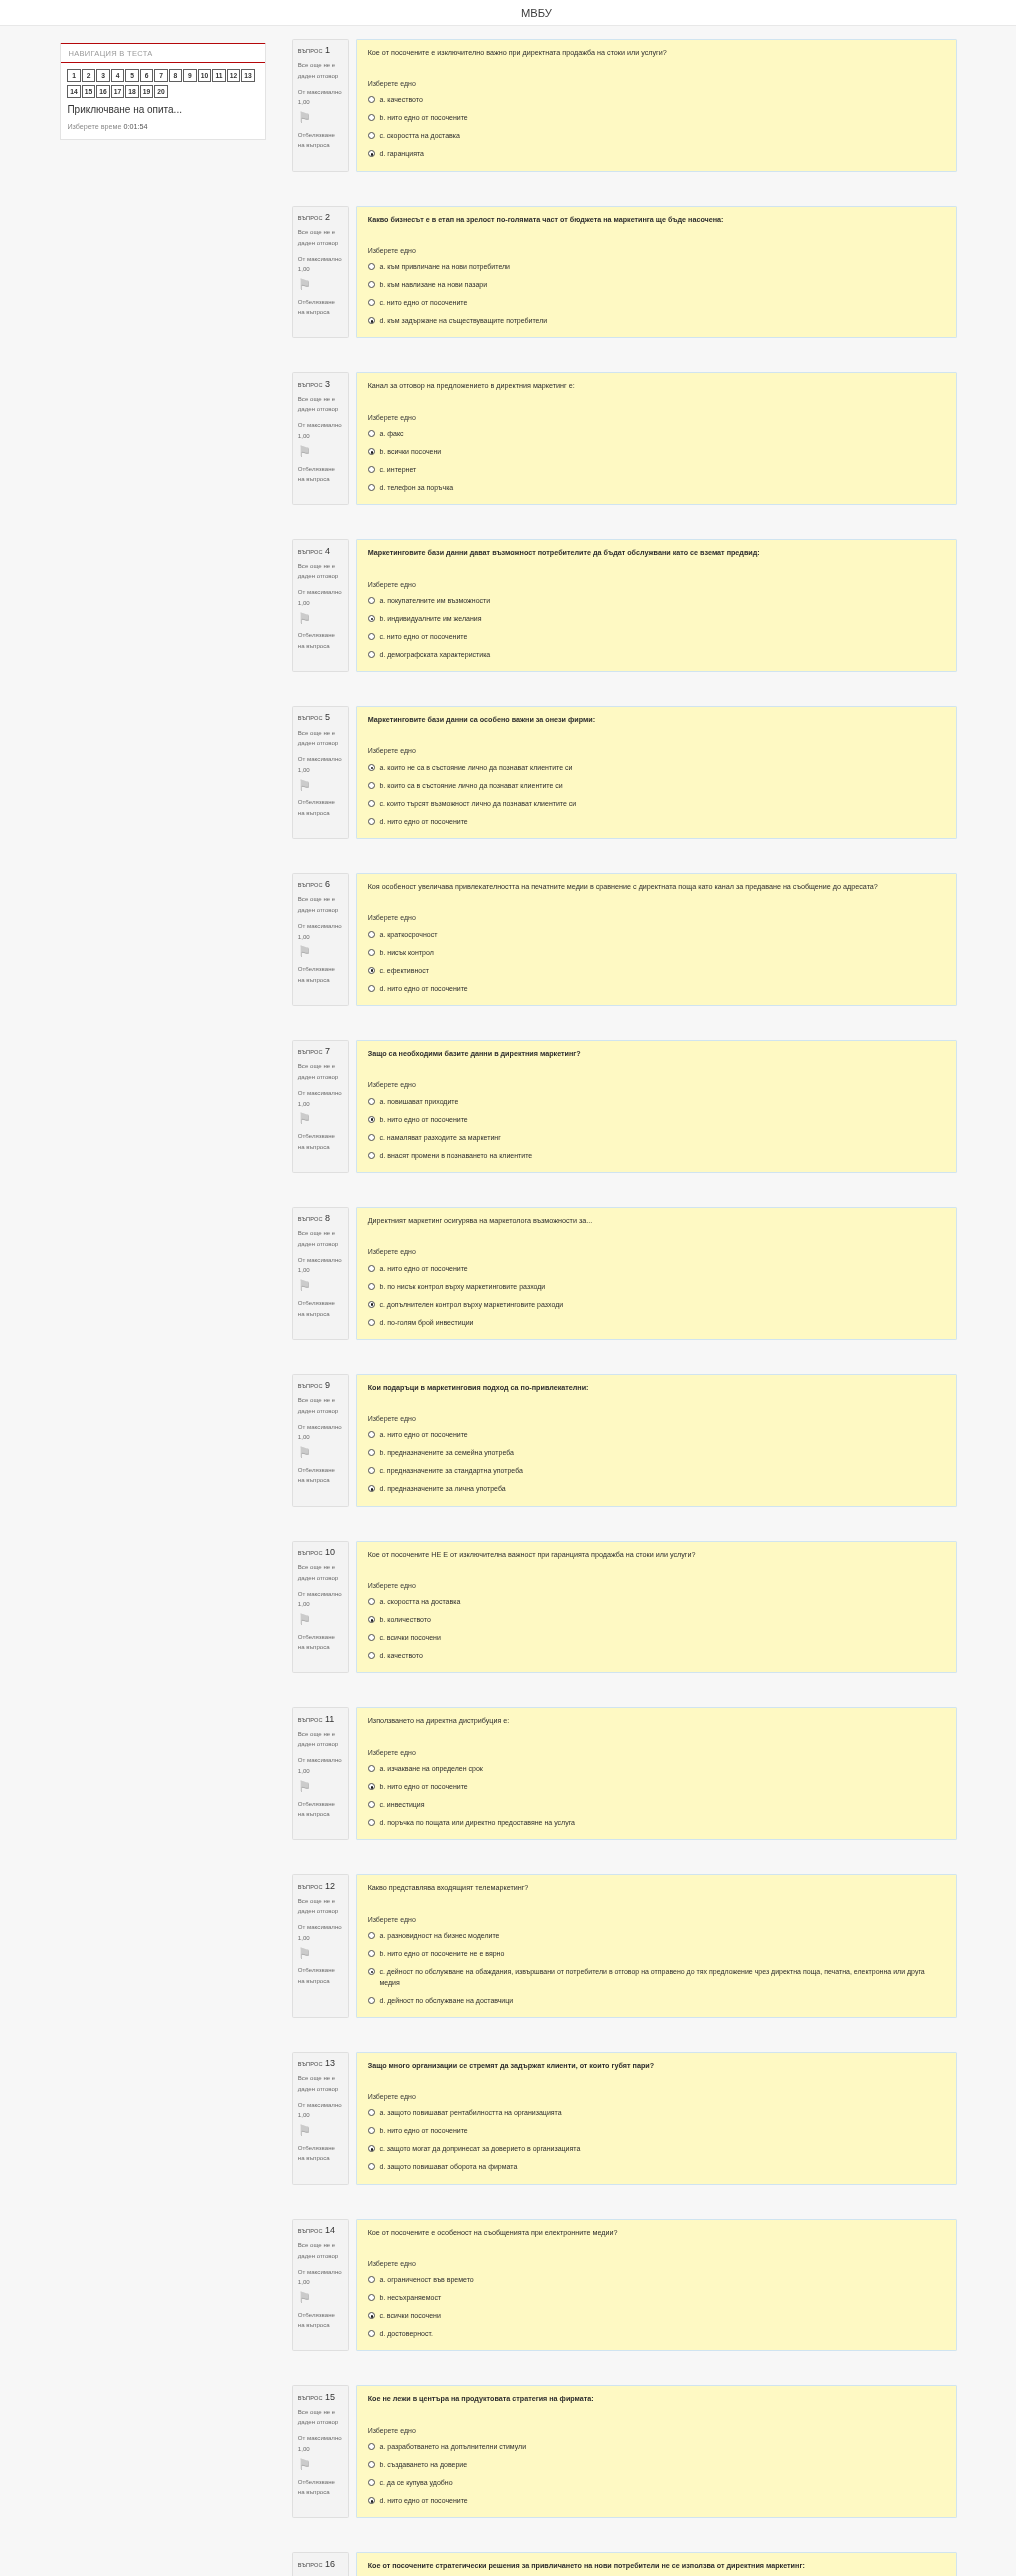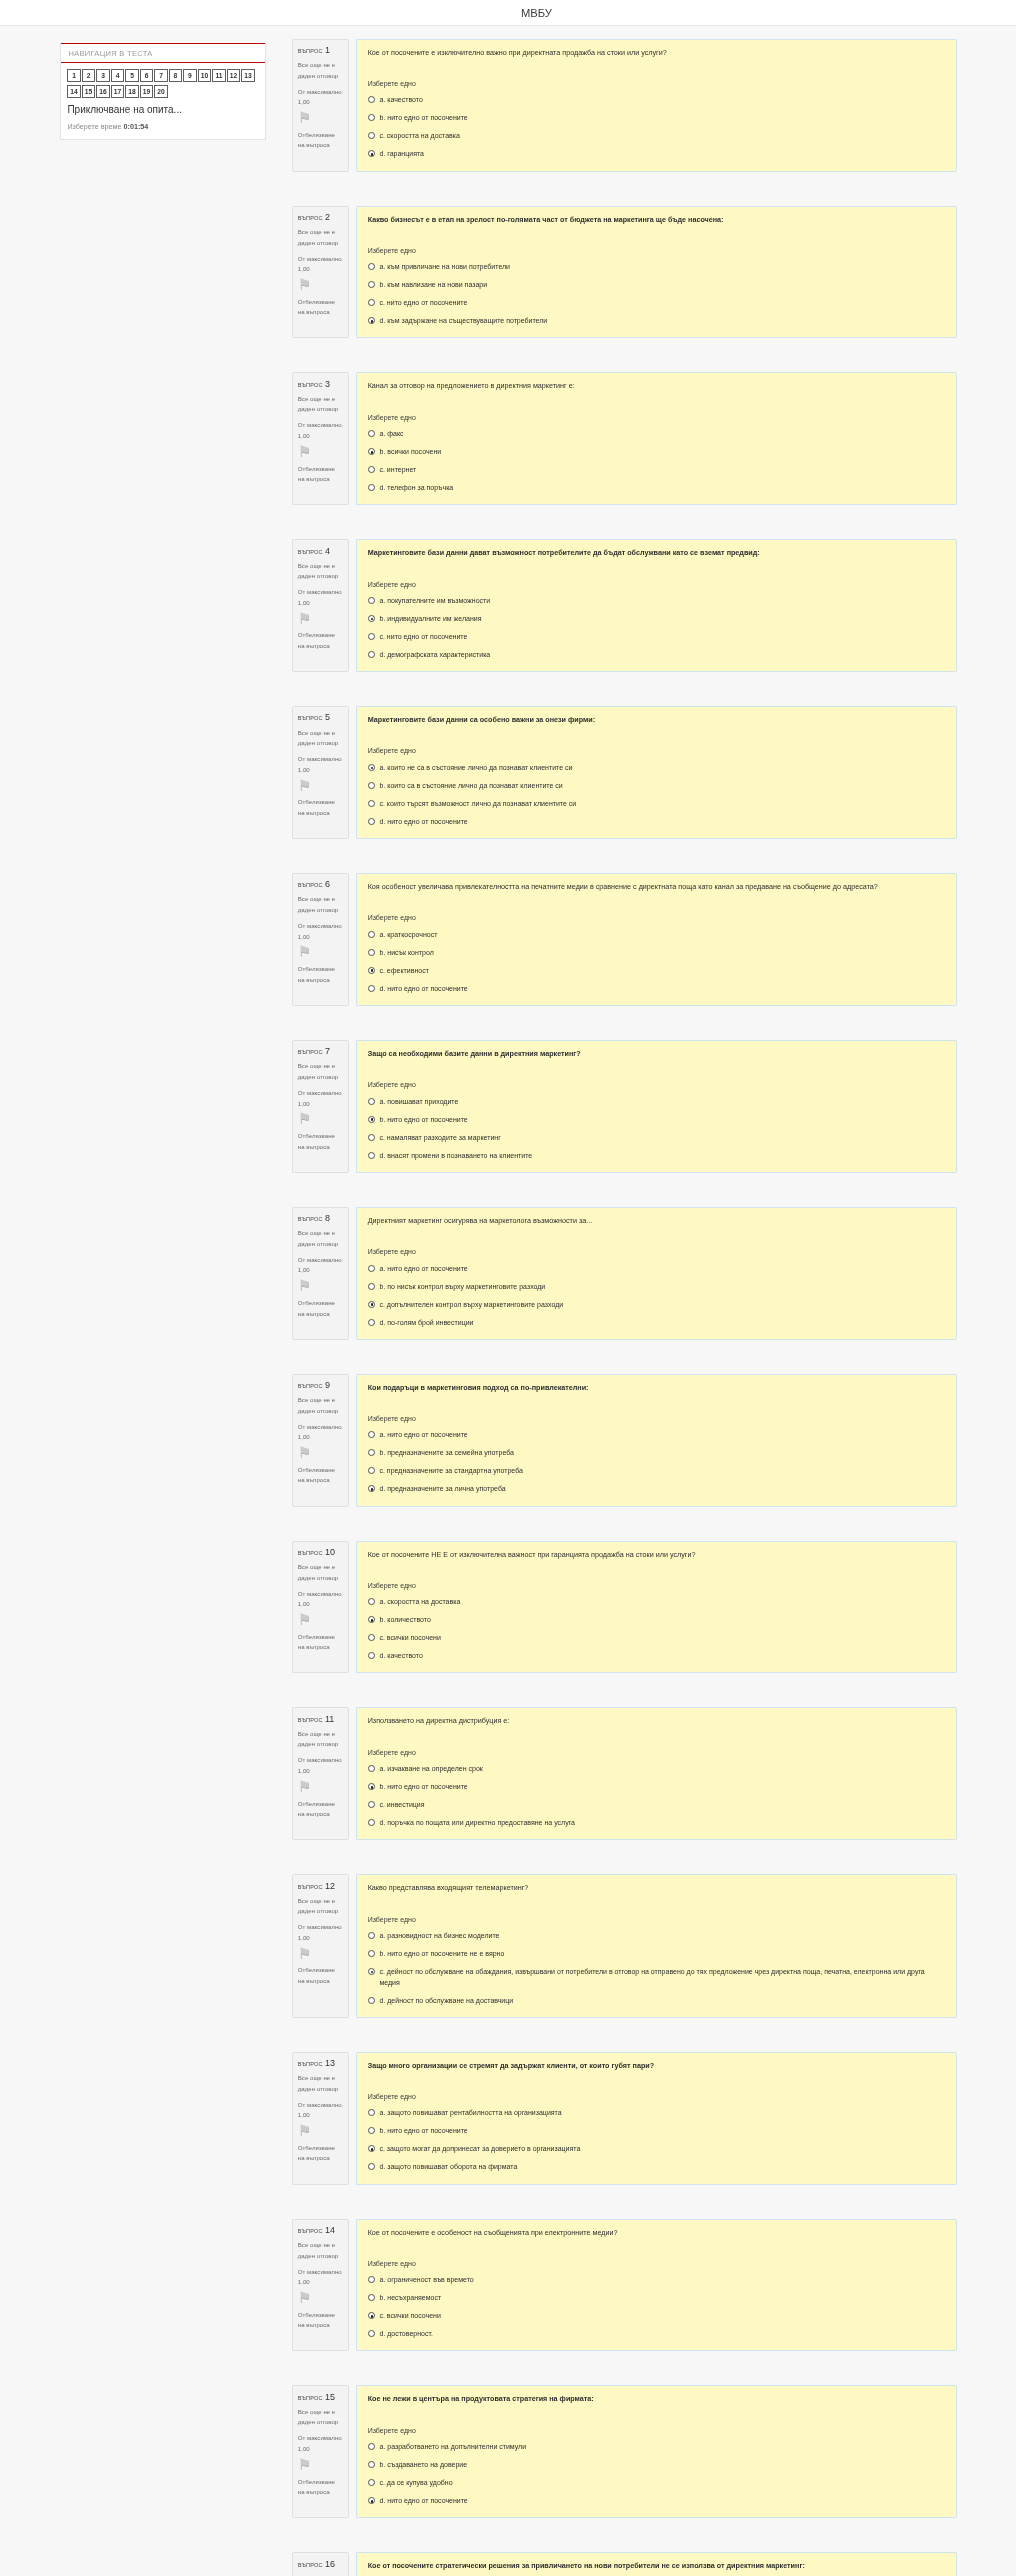--- a/index.html
+++ b/index.html
@@ -50,21 +50,21 @@
   .nav-btn {
     width: 13.4px; height: 13.4px;
     border: 1.1px solid #5f5f5f;
     background: #fff;
     display: flex; align-items: center; justify-content: center;
     font-size: 6.7px; font-weight: bold; color: #333;
     text-decoration: none;
   }
   .finish-link { padding: 4.3px 6.4px 0; font-size: 10px; color: #333; cursor: pointer; }
   .time-row { padding: 7px 6.4px 8px; font-size: 7.2px; color: #8a8a8a; }
-  .time-value { font-weight: bold; color: #555; }
+  .time-value { font-weight: normal; color: #555; }
 
   
   .questions { margin-left: 292px; width: 665px; }
   .question { display: flex; align-items: stretch; margin-bottom: 34px; }
   .q-info {
     width: 57px; flex-shrink: 0;
     background: #f3f3f3;
     border: 0.5px solid #dfdfdf;
     border-radius: 1.6px;
     padding: 5.3px 4.8px 6.4px;

